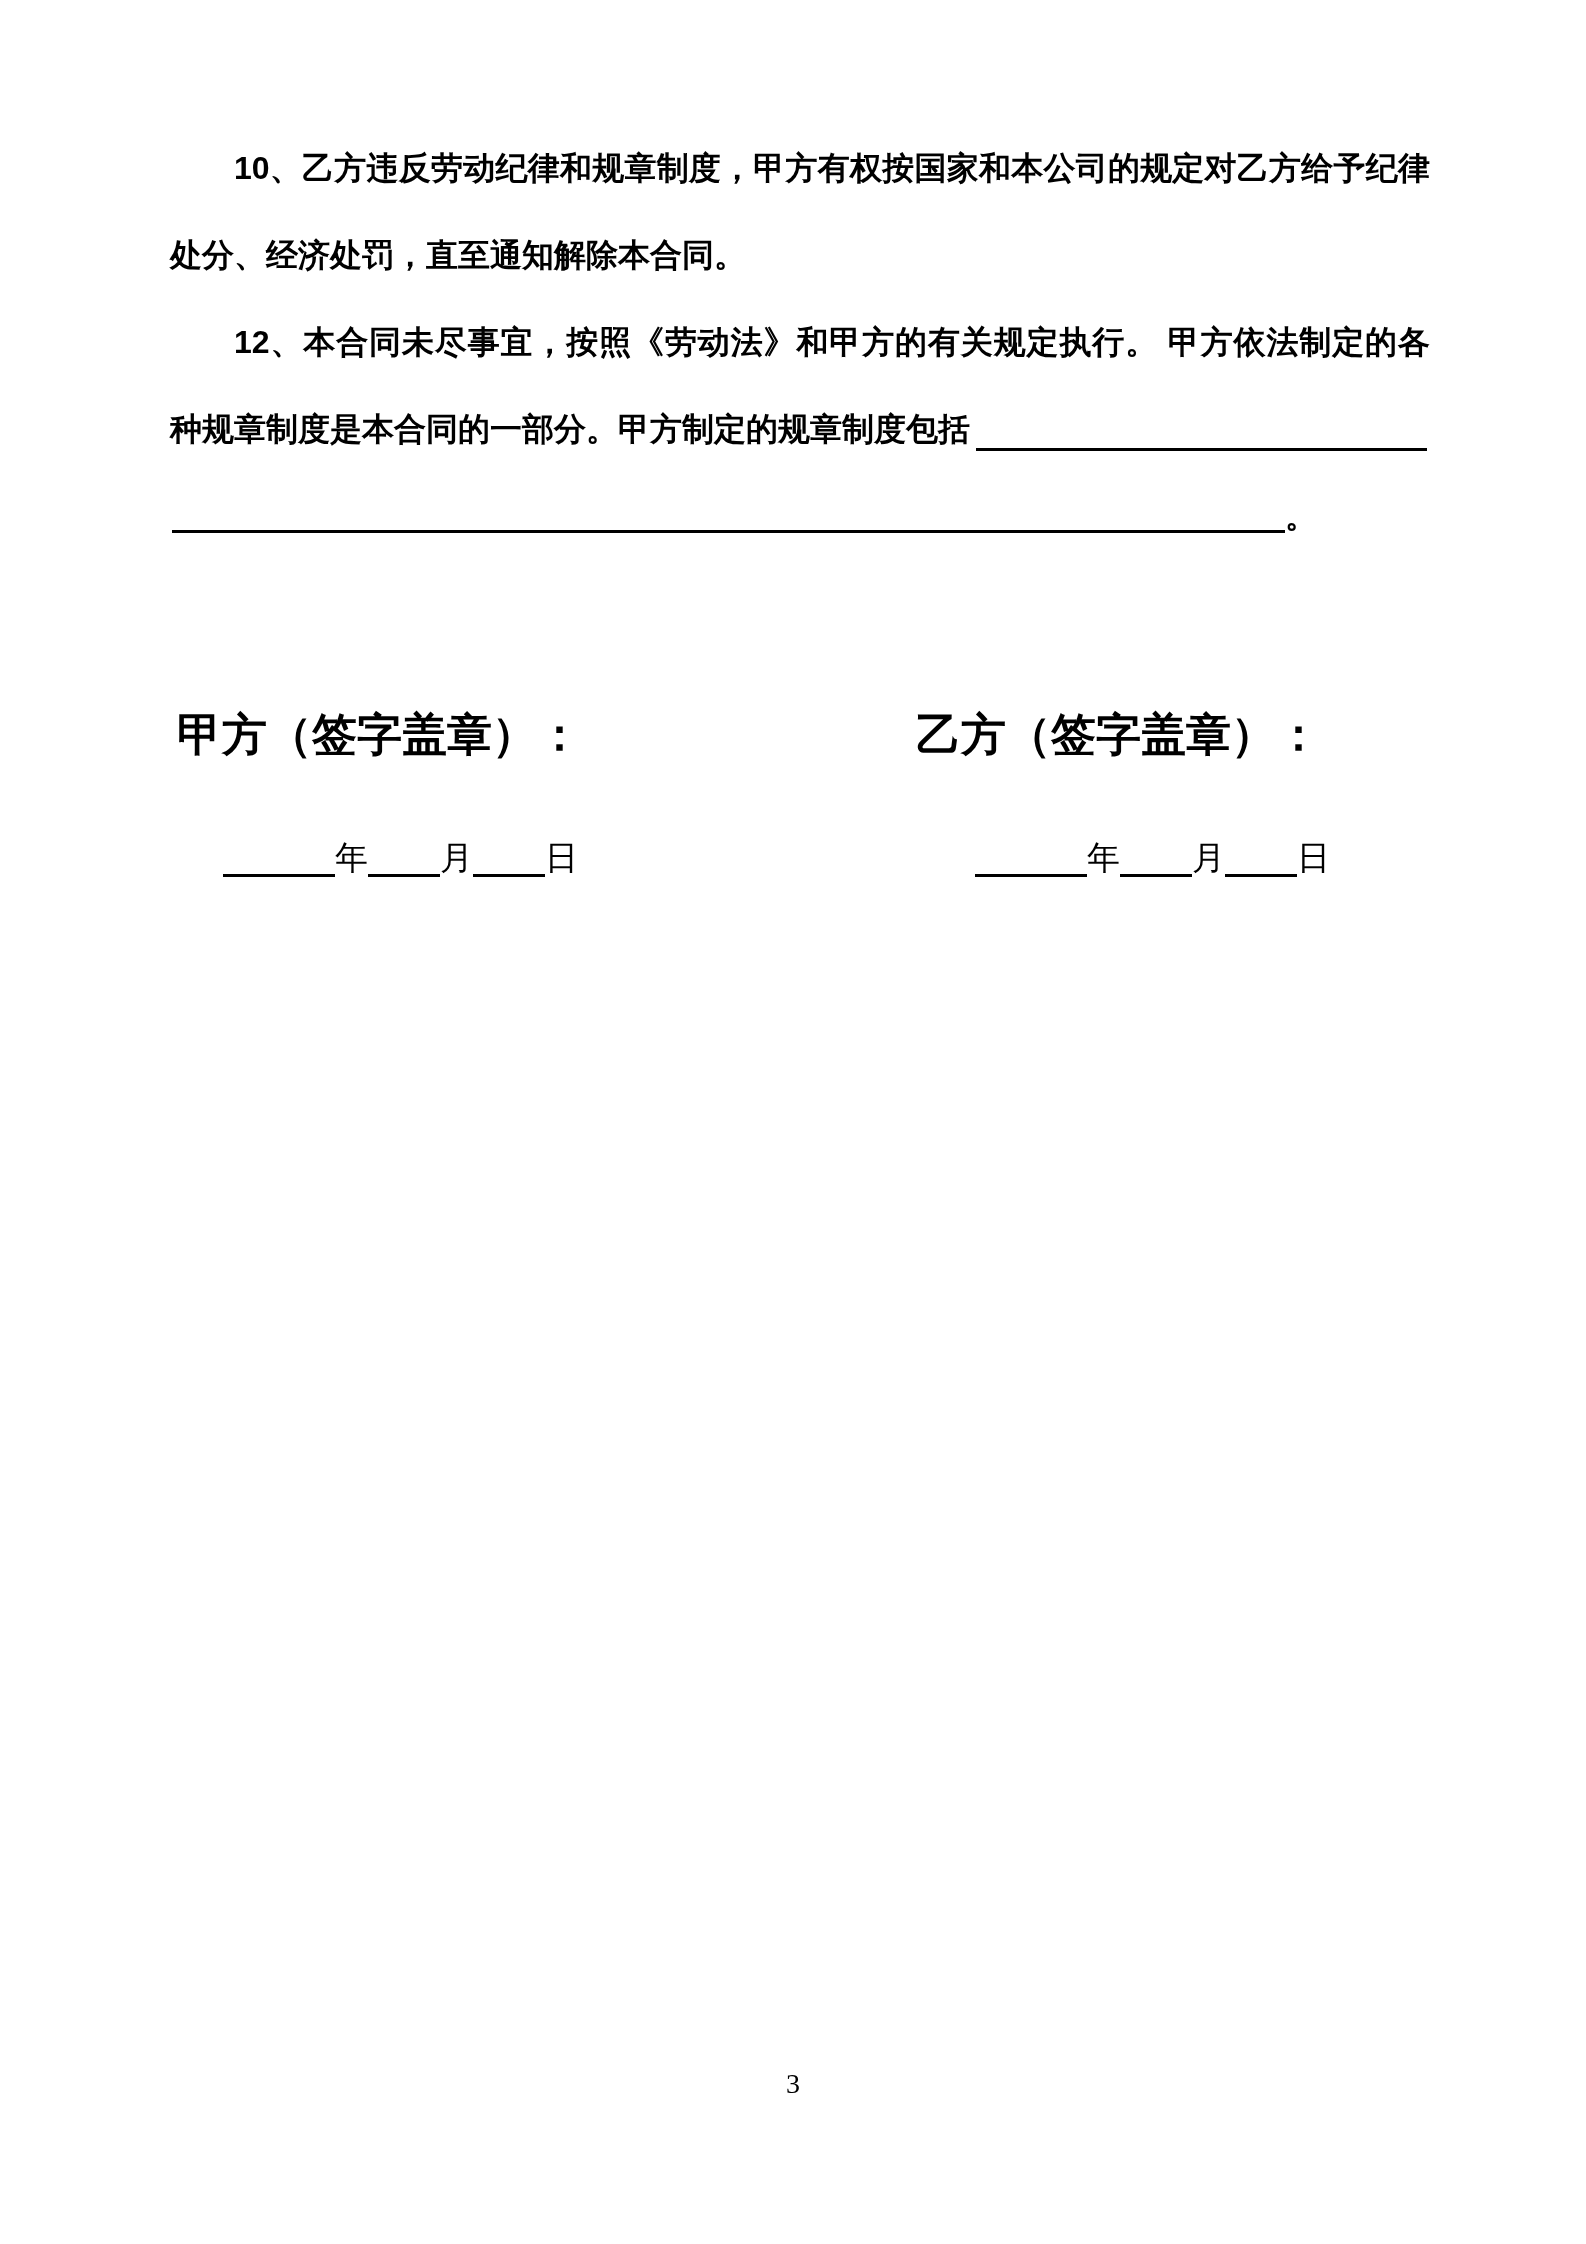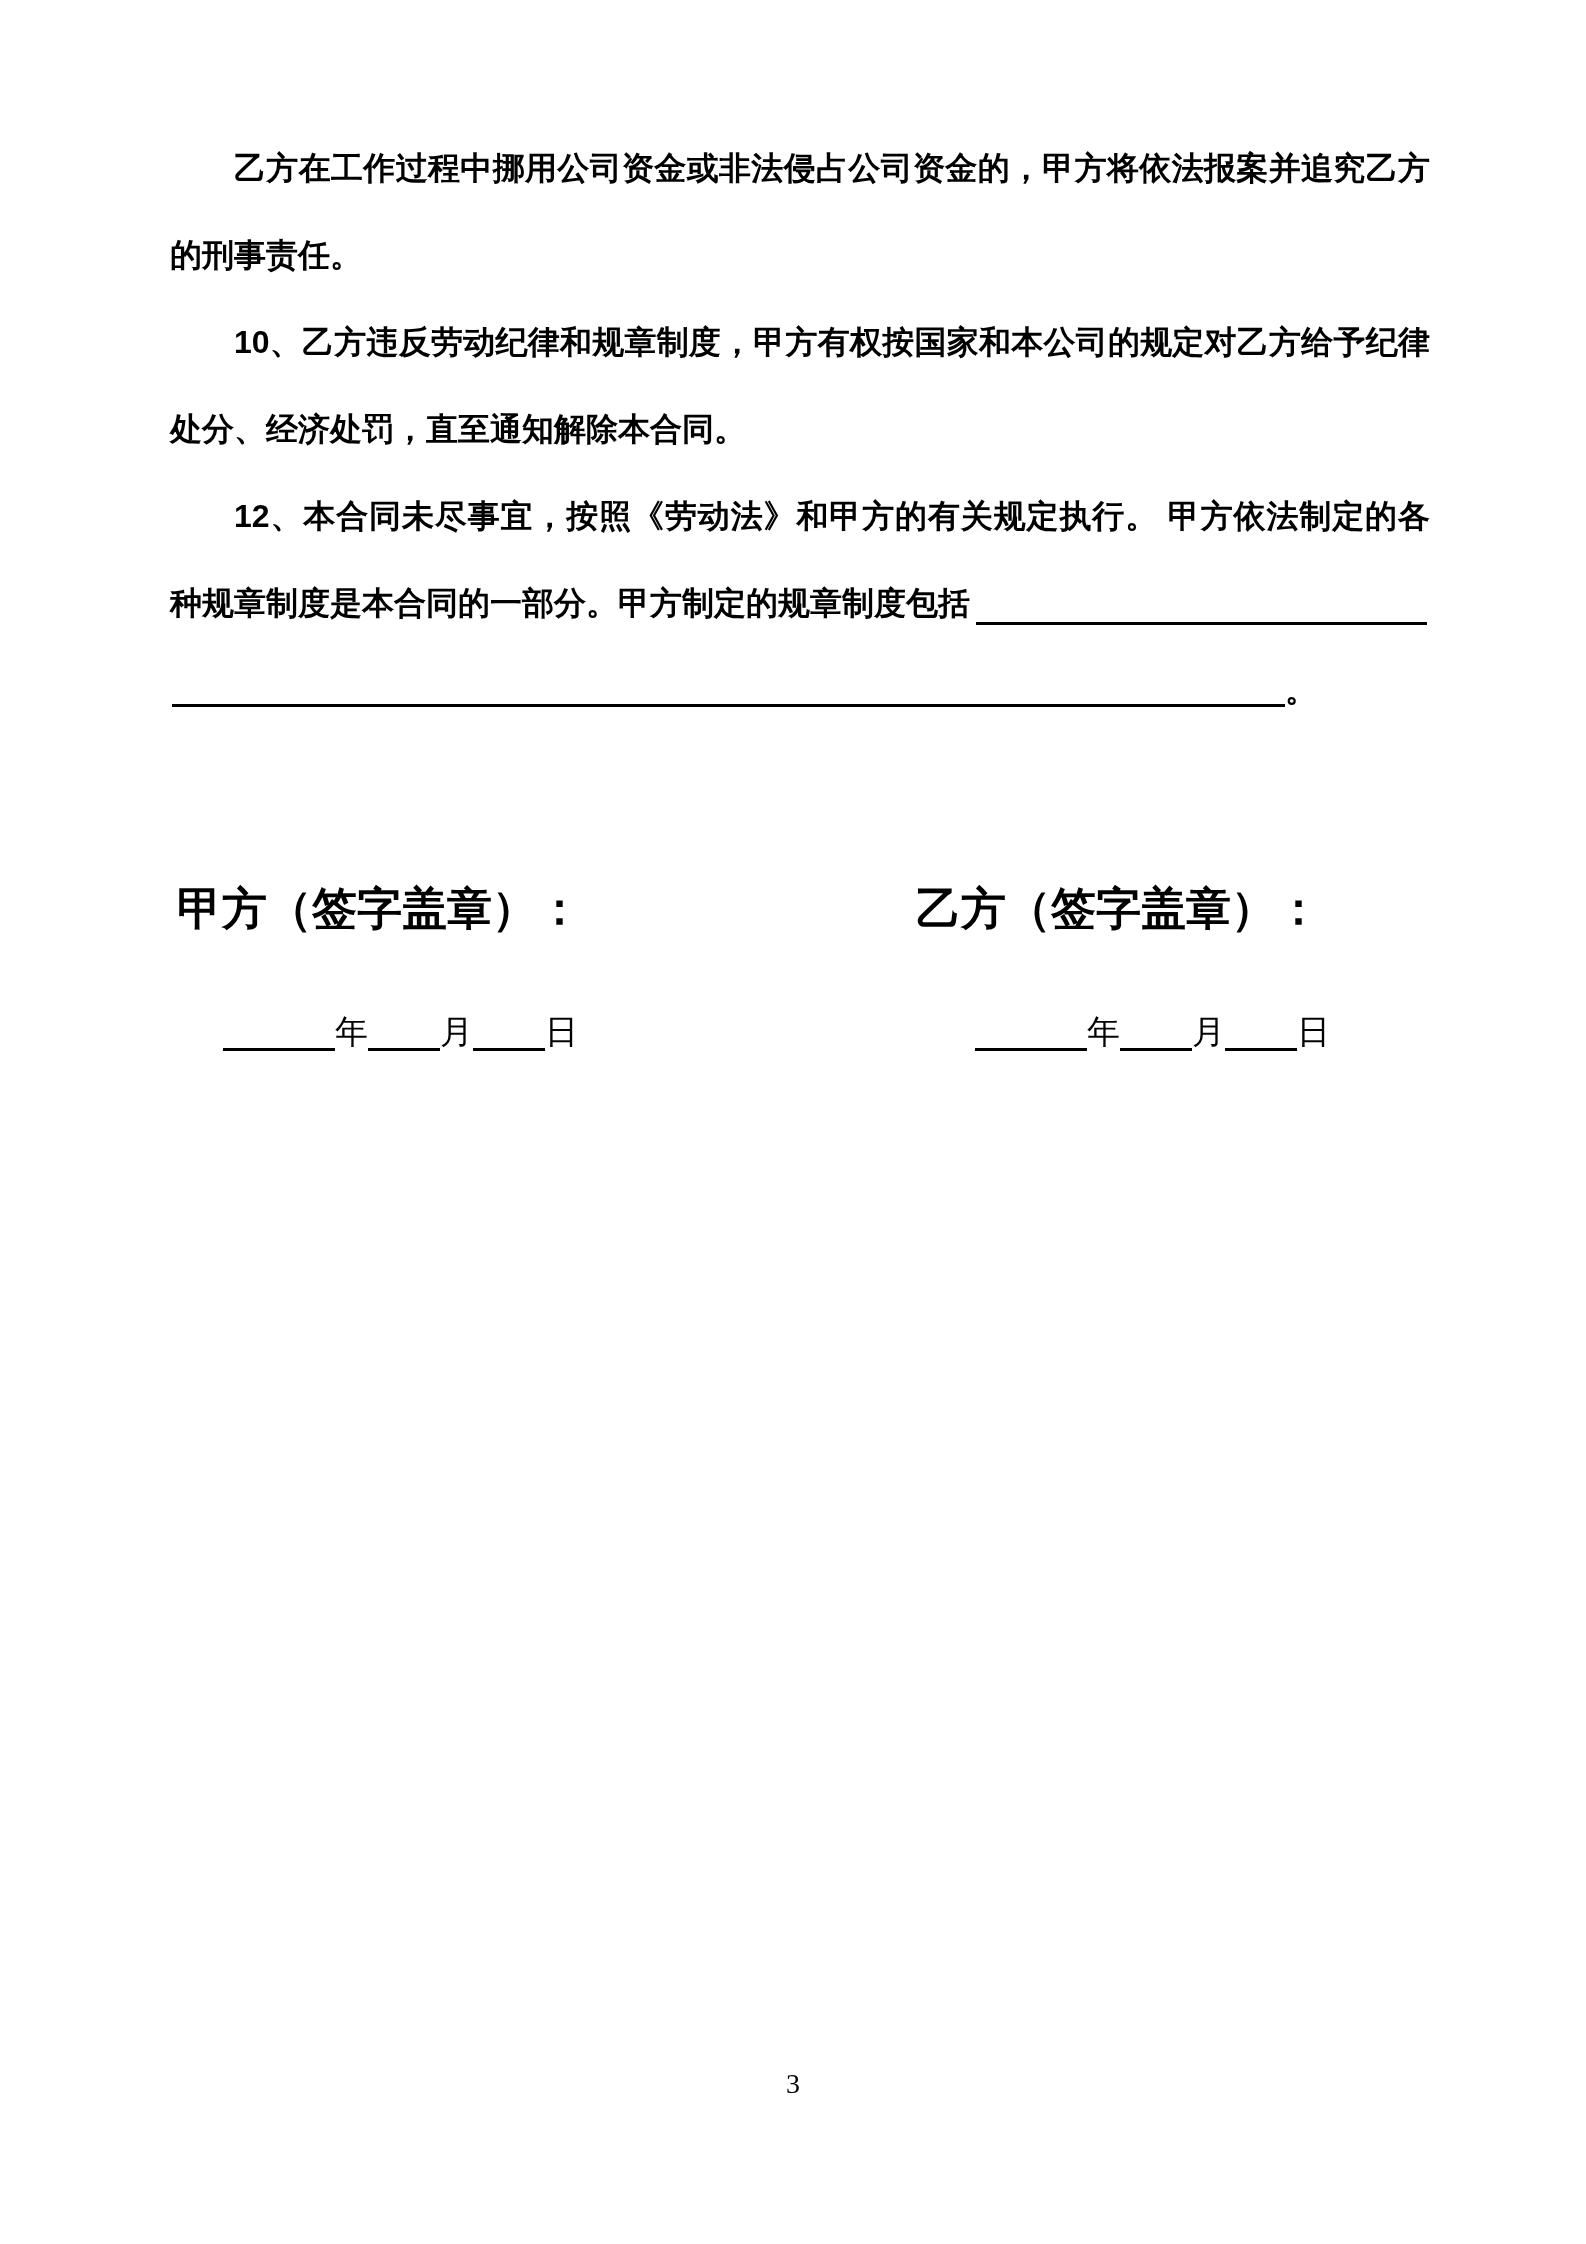--- a/index.html
+++ b/index.html
@@ -95,21 +95,20 @@
     font-size: 28px;
     font-weight: 400;
   }
 </style>
 </head>
 <body>
 
 <div class="page">
   <div class="content">
 
-    <p class="para indent">乙方在工作过程中挪用公司资金或非法侵占公司资金的，甲方将依法报案并追究乙方的刑事责任。</p>
 
     <p class="para indent">10、乙方违反劳动纪律和规章制度，甲方有权按国家和本公司的规定对乙方给予纪律处分、经济处罚，直至通知解除本合同。</p>
 
 
     <div class="p12-wrap">
       <p class="para indent">12、本合同未尽事宜，按照《劳动法》和甲方的有关规定执行。 甲方依法制定的各种规章制度是本合同的一部分。甲方制定的规章制度包括</p>
       <span class="blank-after"></span>
     </div>
 
     <div class="blank-row">

